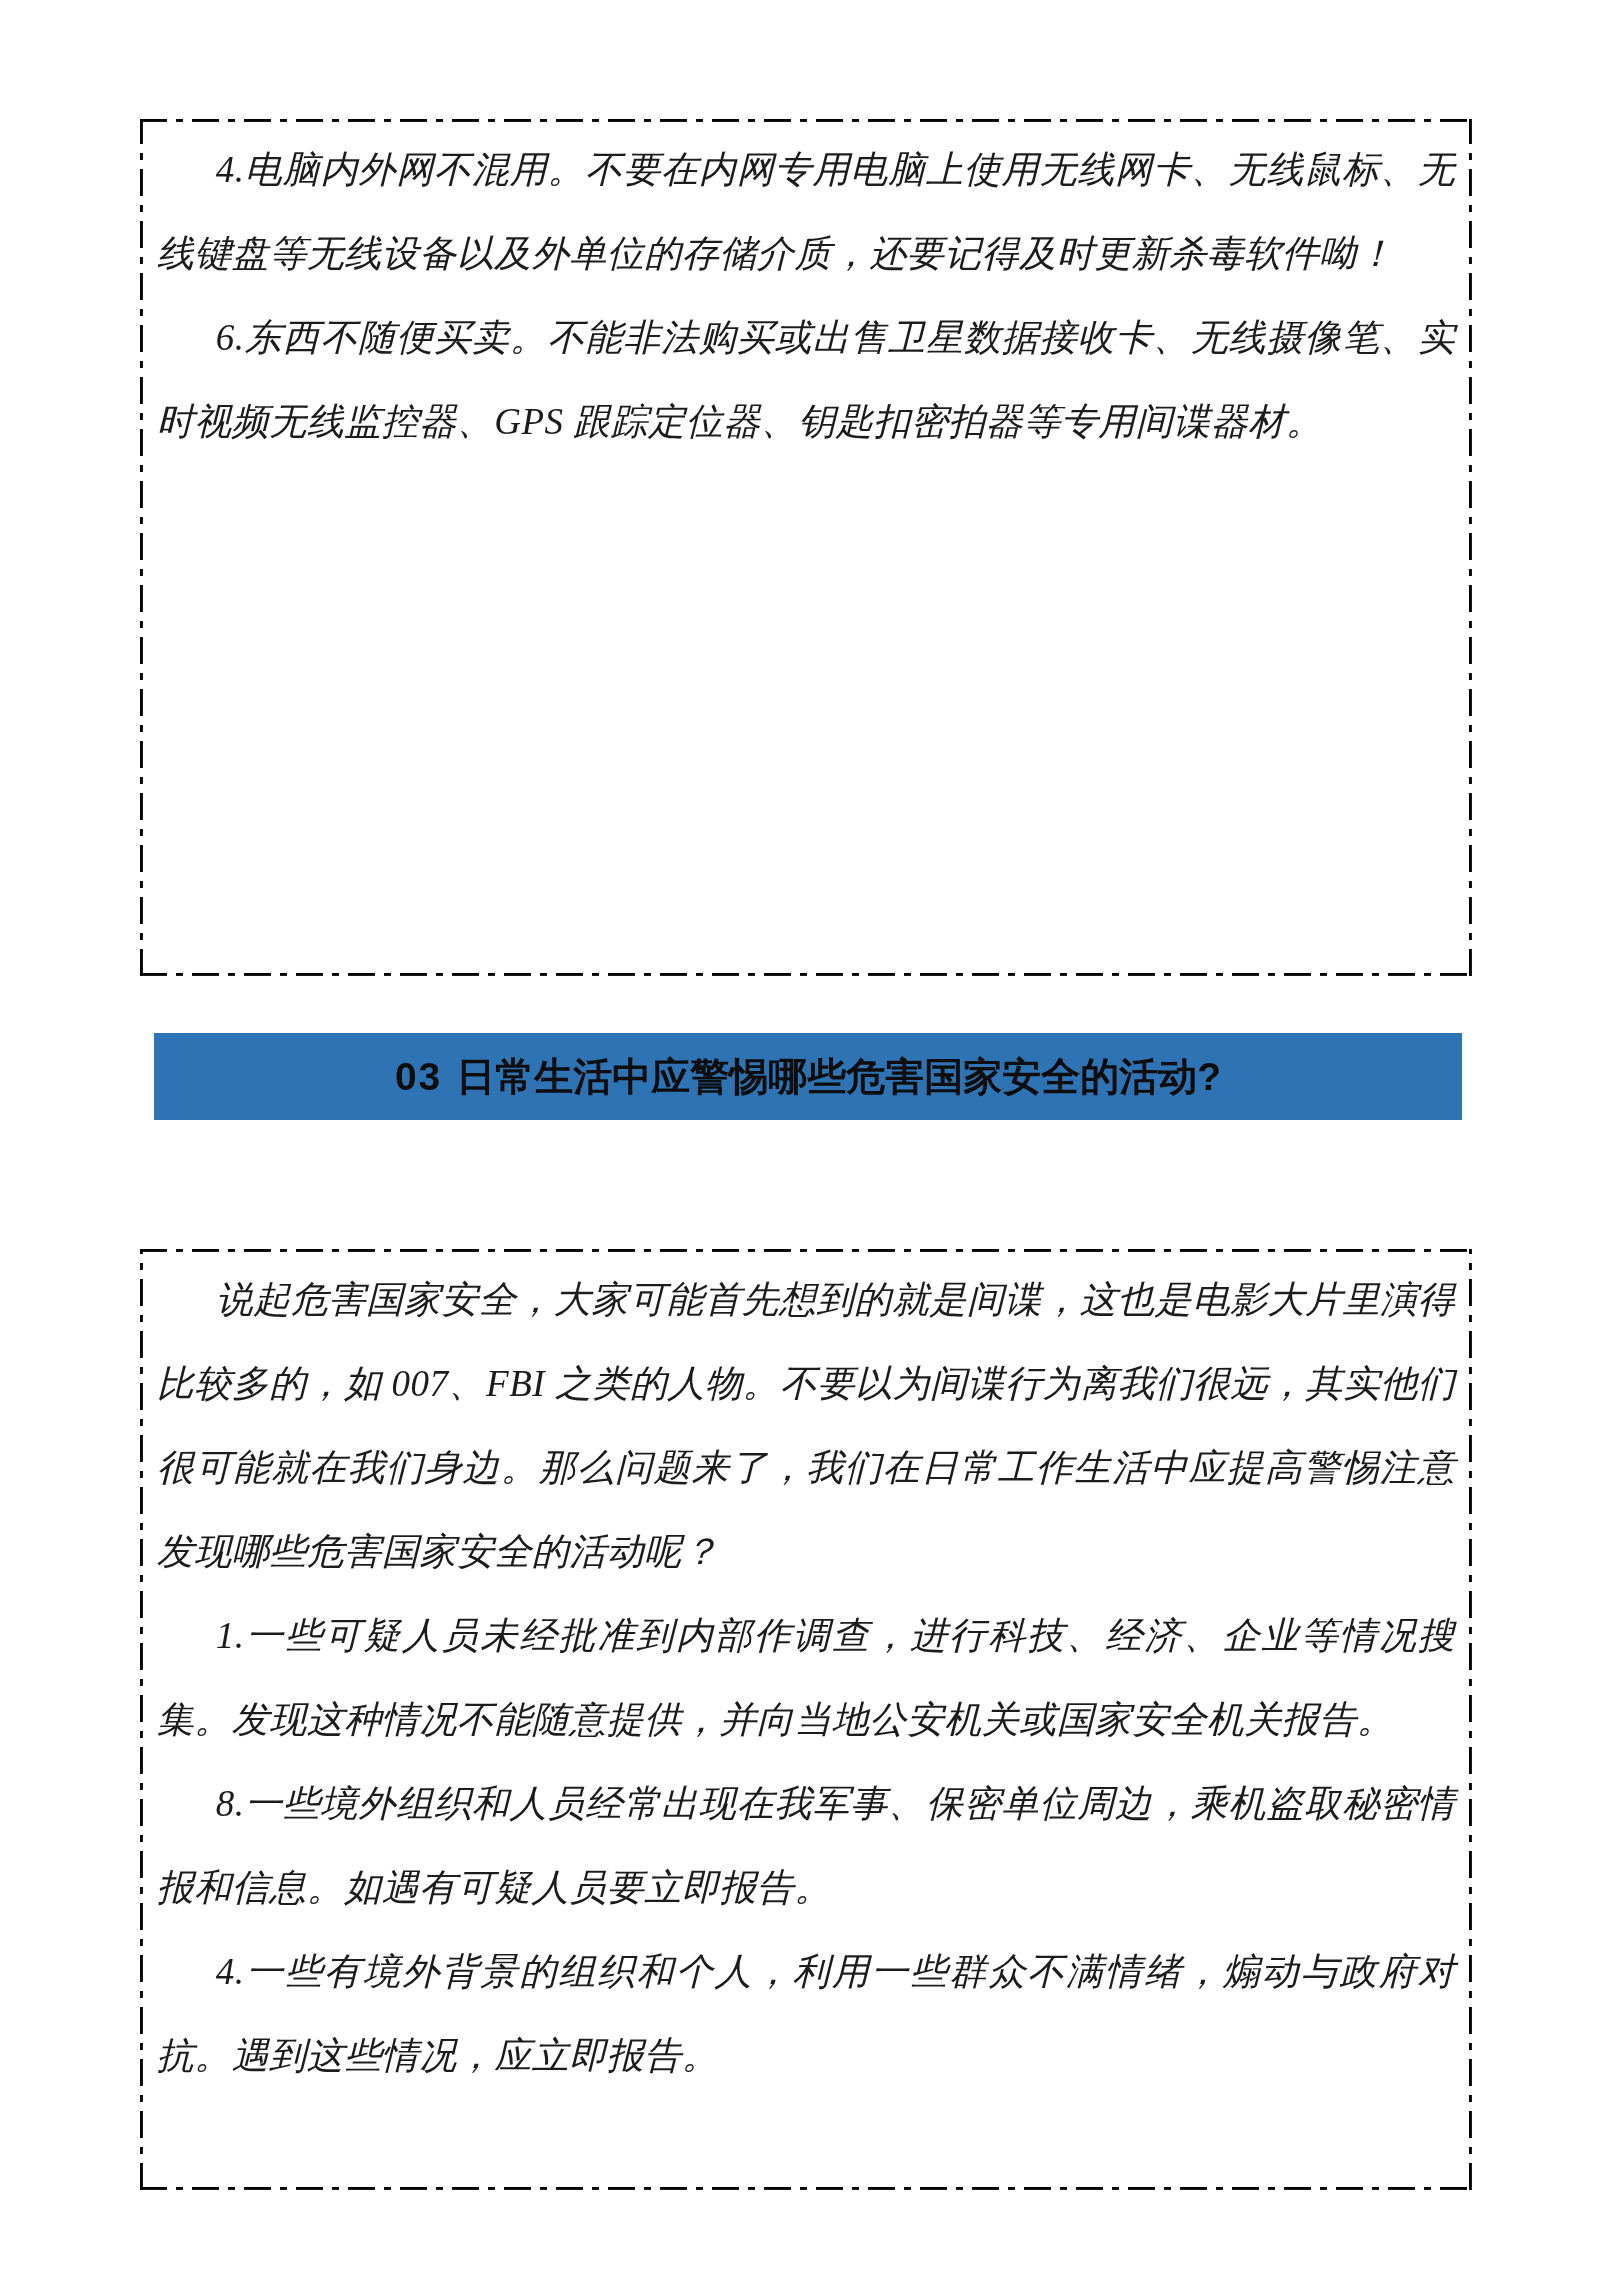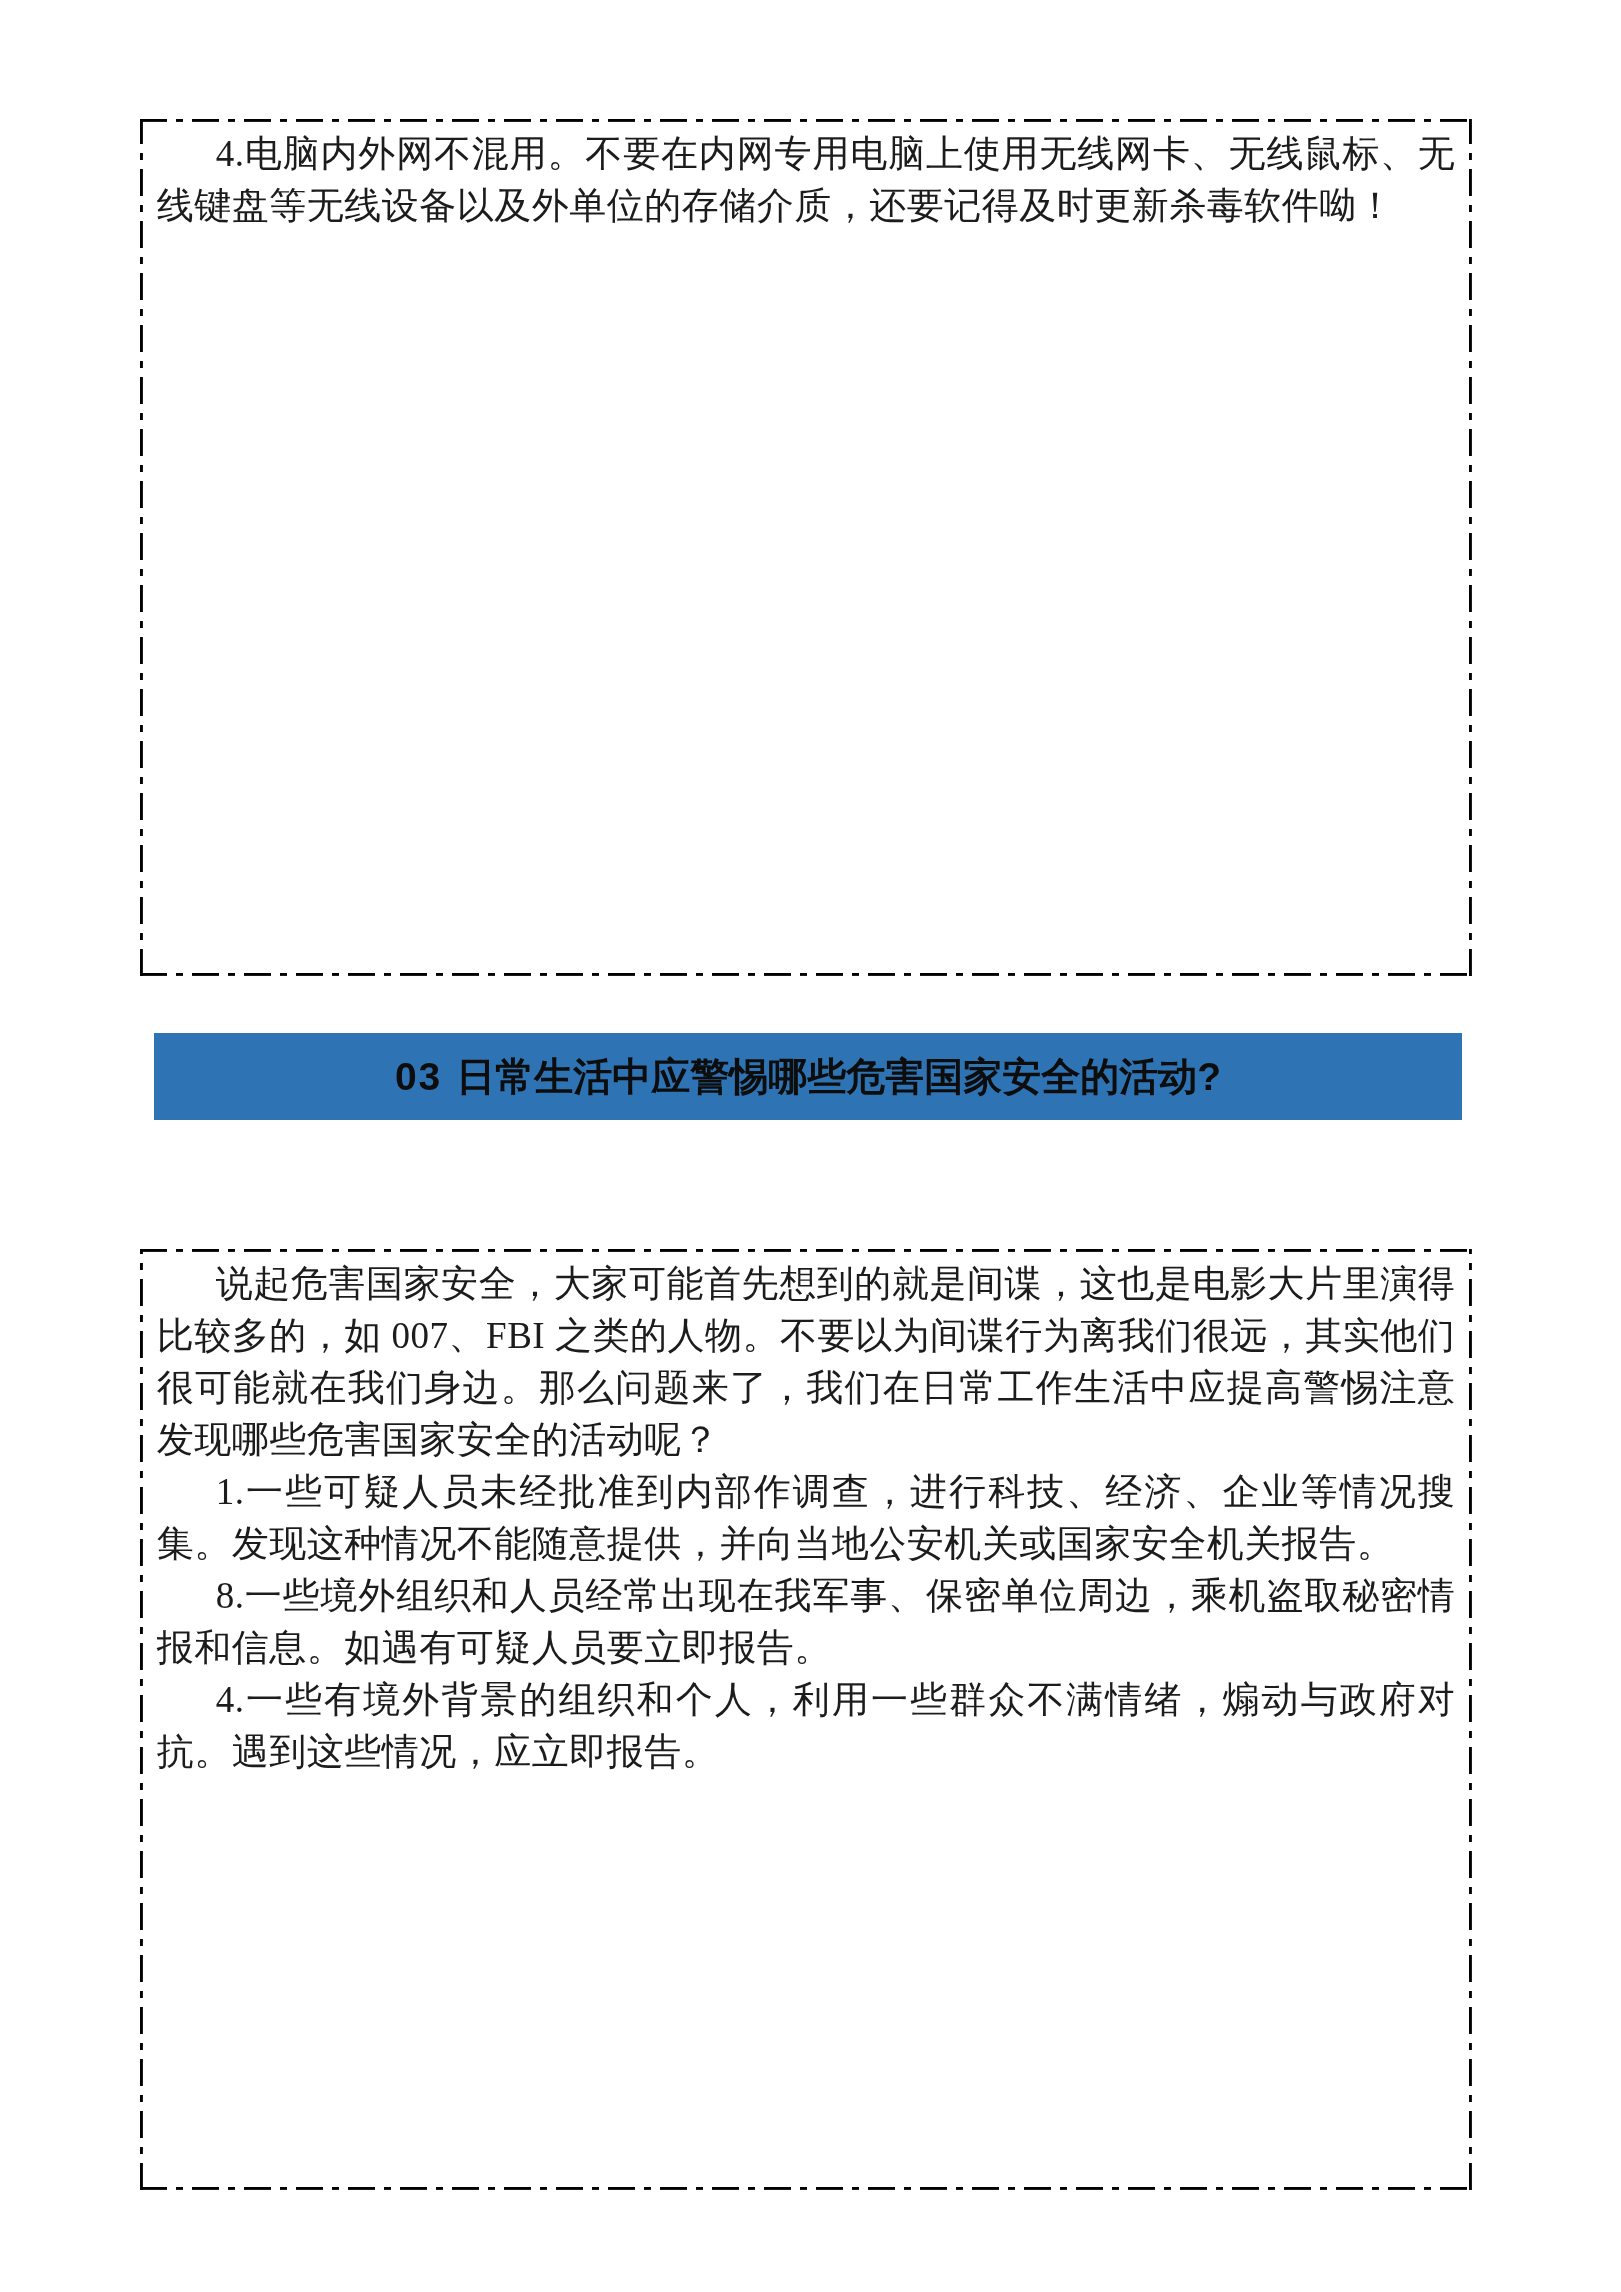--- a/index.html
+++ b/index.html
@@ -25,24 +25,25 @@
       repeating-linear-gradient(0deg,#000 0 27.4px,transparent 27.4px 36px,#000 36px 43px,transparent 43px 52px);
     background-size:100% 2.9px,100% 2.9px,2.9px 100%,2.9px 100%;
     background-position:left top,left bottom,left top,right top;
     background-repeat:no-repeat;
   }
   #box1{top:119px;height:857px;}
   #box2{top:1249px;height:941px;}
   .dashbox p{
     margin:0;
     font-size:37px;
-    line-height:52px;
+    line-height:84px;
     text-align:justify;
     text-indent:59px;
     letter-spacing:0.5px;
+    font-style:italic;
   }
   .header-bar{
     position:absolute;
     left:154px;top:1033px;
     width:1308px;height:87px;
     display:flex;align-items:center;justify-content:center;
     font-family:"Liberation Sans","DejaVu Sans",sans-serif;
     font-weight:bold;
     font-size:39px;
     color:#0d0d0d;
@@ -50,20 +51,21 @@
   .header-bar .num{margin-right:14px;letter-spacing:2px;}
 </style>
 </head>
 <body>
 
 <div class="page">
 
   <div class="dashbox" id="box1">
 
   <p>4.电脑内外网不混用。不要在内网专用电脑上使用无线网卡、无线鼠标、无线键盘等无线设备以及外单位的存储介质，还要记得及时更新杀毒软件呦！</p>
+      <p>6.东西不随便买卖。不能非法购买或出售卫星数据接收卡、无线摄像笔、实时视频无线监控器、GPS 跟踪定位器、钥匙扣密拍器等专用间谍器材。</p>
     </div>
 
   <div class="header-bar" id="section-header" style="background: rgb(46, 116, 181); color: rgb(13, 13, 13);">
     <span class="num">03</span>
     <span>日常生活中应警惕哪些危害国家安全的活动?</span>
   </div>
 
   <div class="dashbox" id="box2">
 
   <p>说起危害国家安全，大家可能首先想到的就是间谍，这也是电影大片里演得比较多的，如 007、FBI 之类的人物。不要以为间谍行为离我们很远，其实他们很可能就在我们身边。那么问题来了，我们在日常工作生活中应提高警惕注意发现哪些危害国家安全的活动呢？</p>

